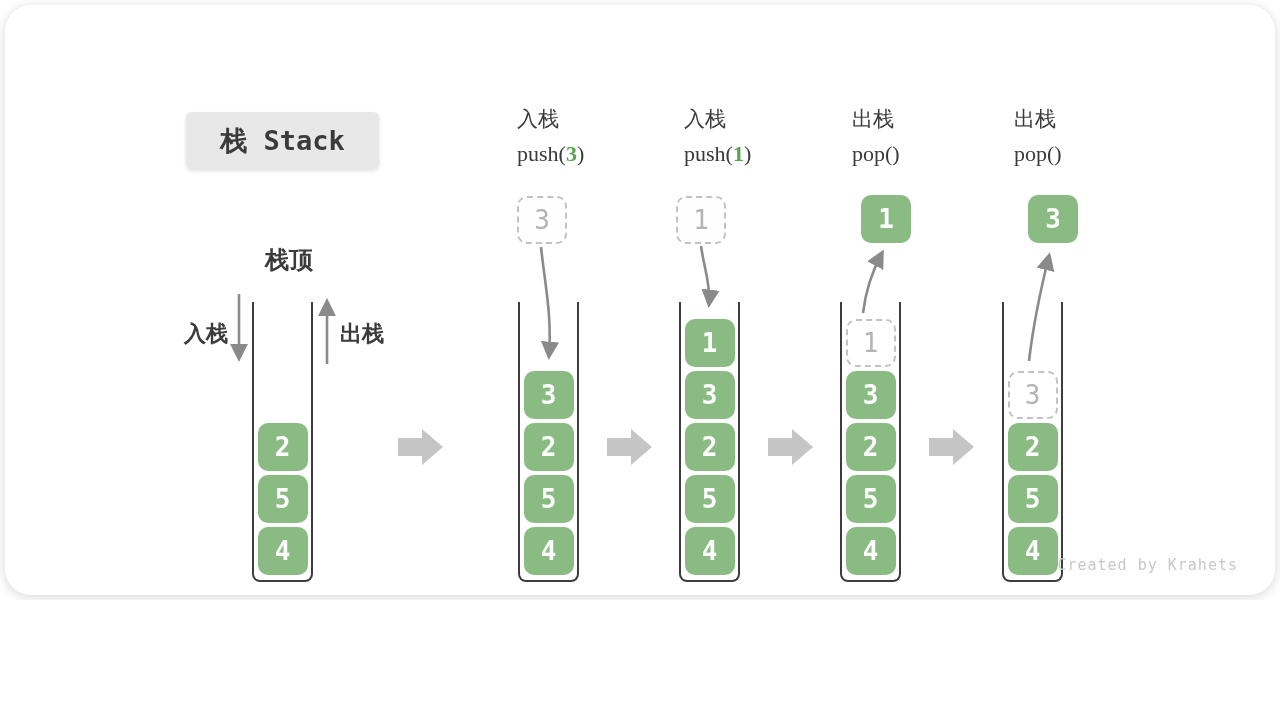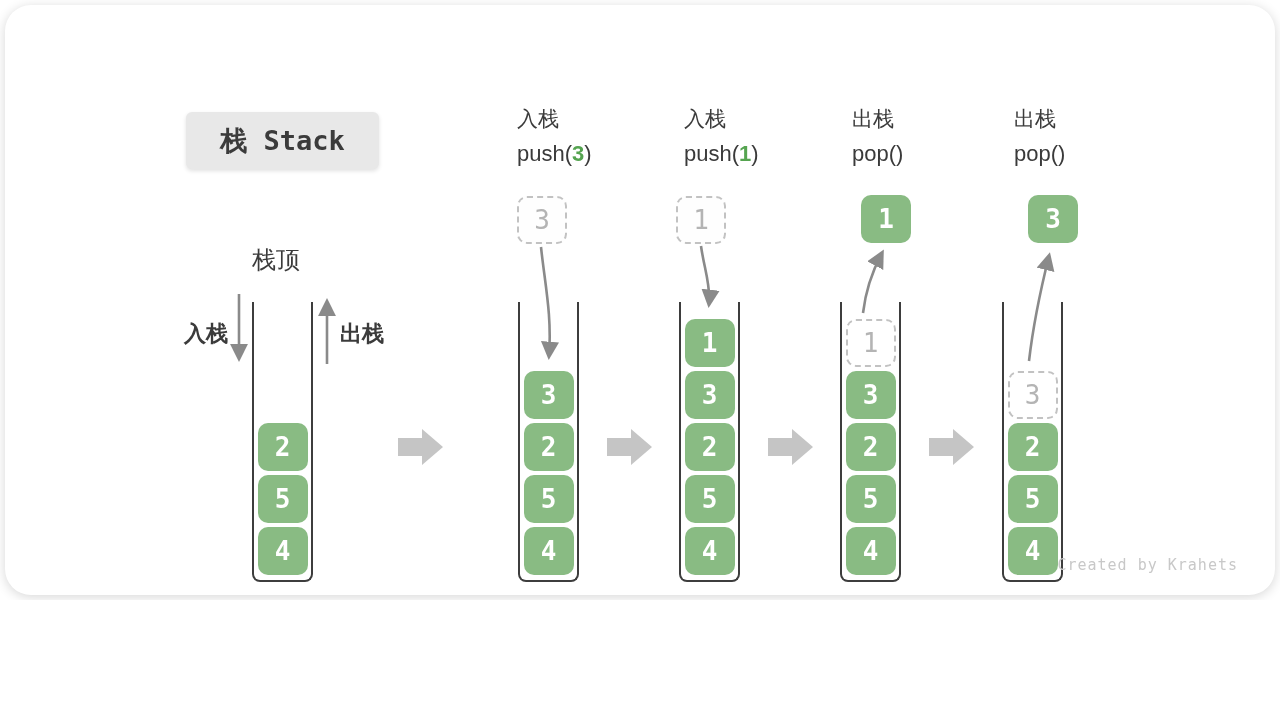--- a/index.html
+++ b/index.html
@@ -8,25 +8,25 @@
   .card{position:absolute;left:5px;top:5px;right:5px;bottom:5px;background:#ffffff;
         border-radius:26px;box-shadow:0 2px 12px rgba(0,0,0,0.16);}
   .abs{position:absolute;}
 
   .title-box{left:186px;top:112px;width:193px;height:57px;background:#e8e8e8;
              border-radius:6px;box-shadow:0 2px 4px rgba(0,0,0,0.12);
              display:flex;align-items:center;justify-content:center;
              font-family:"DejaVu Sans Mono",monospace;font-size:27px;font-weight:700;color:#3b3b3b;}
 
   .side-label{font-size:22px;font-weight:700;color:#3b3b3b;}
-  .cap-label{font-size:24px;font-weight:400;color:#3b3b3b;width:74px;text-align:left;}
+  .cap-label{font-size:24px;font-weight:700;color:#3b3b3b;width:74px;text-align:center;}
 
   .op{display:flex;flex-direction:column;gap:9px;top:106px;}
   .op-name{font-size:21px;font-weight:500;color:#3b3b3b;line-height:26px;}
-  .op-code{font-family:Liberation Sans, sans-serif;font-size:22px;color:#3a3a3a;line-height:26px;}
+  .op-code{font-family:Liberation Serif, serif;font-size:22px;color:#3a3a3a;line-height:26px;}
   .op-code .arg{color:#55a450;font-weight:700;}
 
   .stack{top:302px;width:61px;height:280px;box-sizing:border-box;
          border-left:2px solid #3d3d3d;border-right:2px solid #3d3d3d;border-bottom:2px solid #3d3d3d;
          border-radius:0 0 8px 8px;
          display:flex;flex-direction:column;justify-content:flex-end;align-items:center;
          gap:4px;padding-bottom:5px;}
   .block{width:50px;height:48px;border-radius:10px;background:#89bb83;flex:0 0 auto;
          display:flex;align-items:center;justify-content:center;box-sizing:border-box;
          font-family:"DejaVu Sans Mono",monospace;font-size:26px;font-weight:700;color:#ffffff;}

